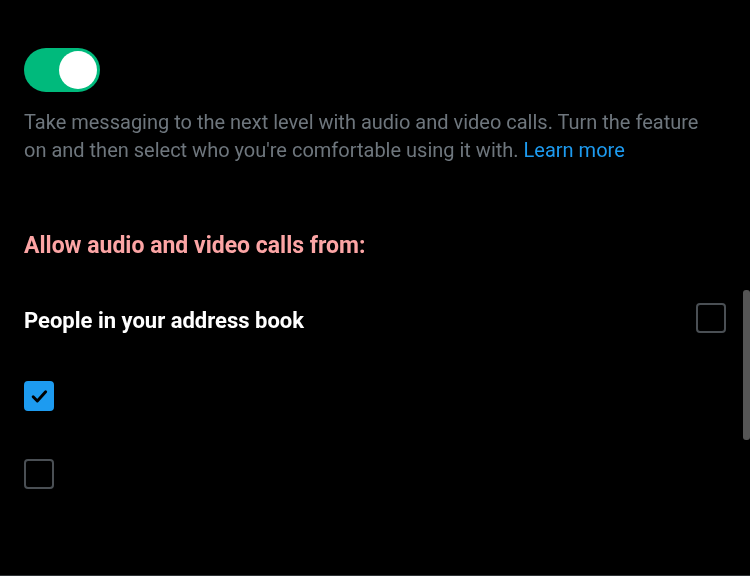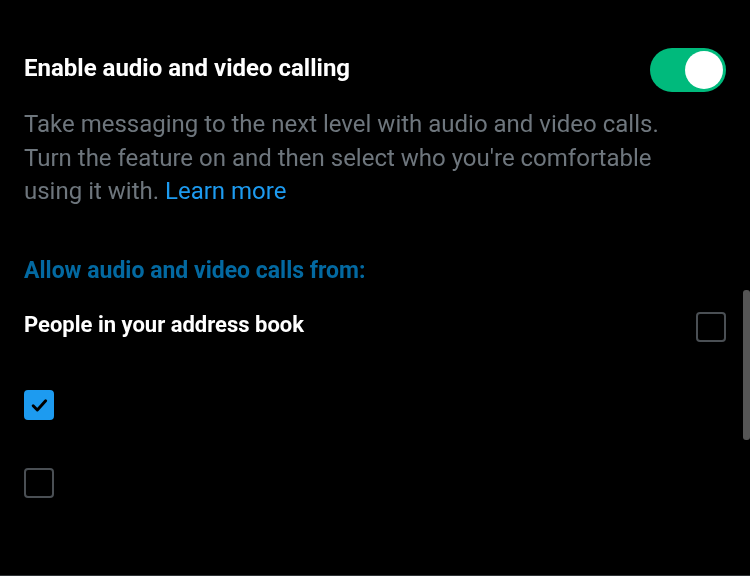--- a/index.html
+++ b/index.html
@@ -42,41 +42,41 @@
     .toggle-knob {
       width: 38px;
       height: 38px;
       background: #ffffff;
       border-radius: 50%;
       position: absolute;
       top: 3px;
       right: 3px;
     }
     .description {
-      font-size: 24px;
+      font-size: 20px;
       color: #6e767d;
       line-height: 1.4;
-      margin-bottom: 48px;
+      margin-bottom: 68px;
       max-width: 680px;
     }
     .learn-more {
       color: #1d9bf0;
       text-decoration: none;
       cursor: pointer;
     }
     .section-title {
       font-size: 23px;
       font-weight: 700;
-      color: #0369a1;
-      margin-bottom: 28px;
+      color: #fca5a5;
+      margin-bottom: 44px;
     }
     .option-row {
       display: flex;
       justify-content: space-between;
-      align-items: flex-start;
+      align-items: flex-end;
       margin-bottom: 48px;
     }
     .option-label {
       font-size: 22px;
       font-weight: 700;
       color: #ffffff;
     }
     .checkbox {
       width: 30px;
       height: 30px;
@@ -113,21 +113,20 @@
       left: 0;
       right: 0;
       height: 1px;
       background: #2f3336;
     }
   </style>
 </head>
 <body>
 
 <div class="main-setting">
-  <div class="main-title">Enable audio and video calling</div>
   <div class="toggle-switch">
     <div class="toggle-knob"></div>
   </div>
 </div>
 
 <div class="description">
   <span>Take messaging to the next level with audio and video calls. Turn the feature on and then select who you're comfortable using it with. </span><a class="learn-more">Learn more</a>
 </div>
 
 <div class="section-title">Allow audio and video calls from:</div>

